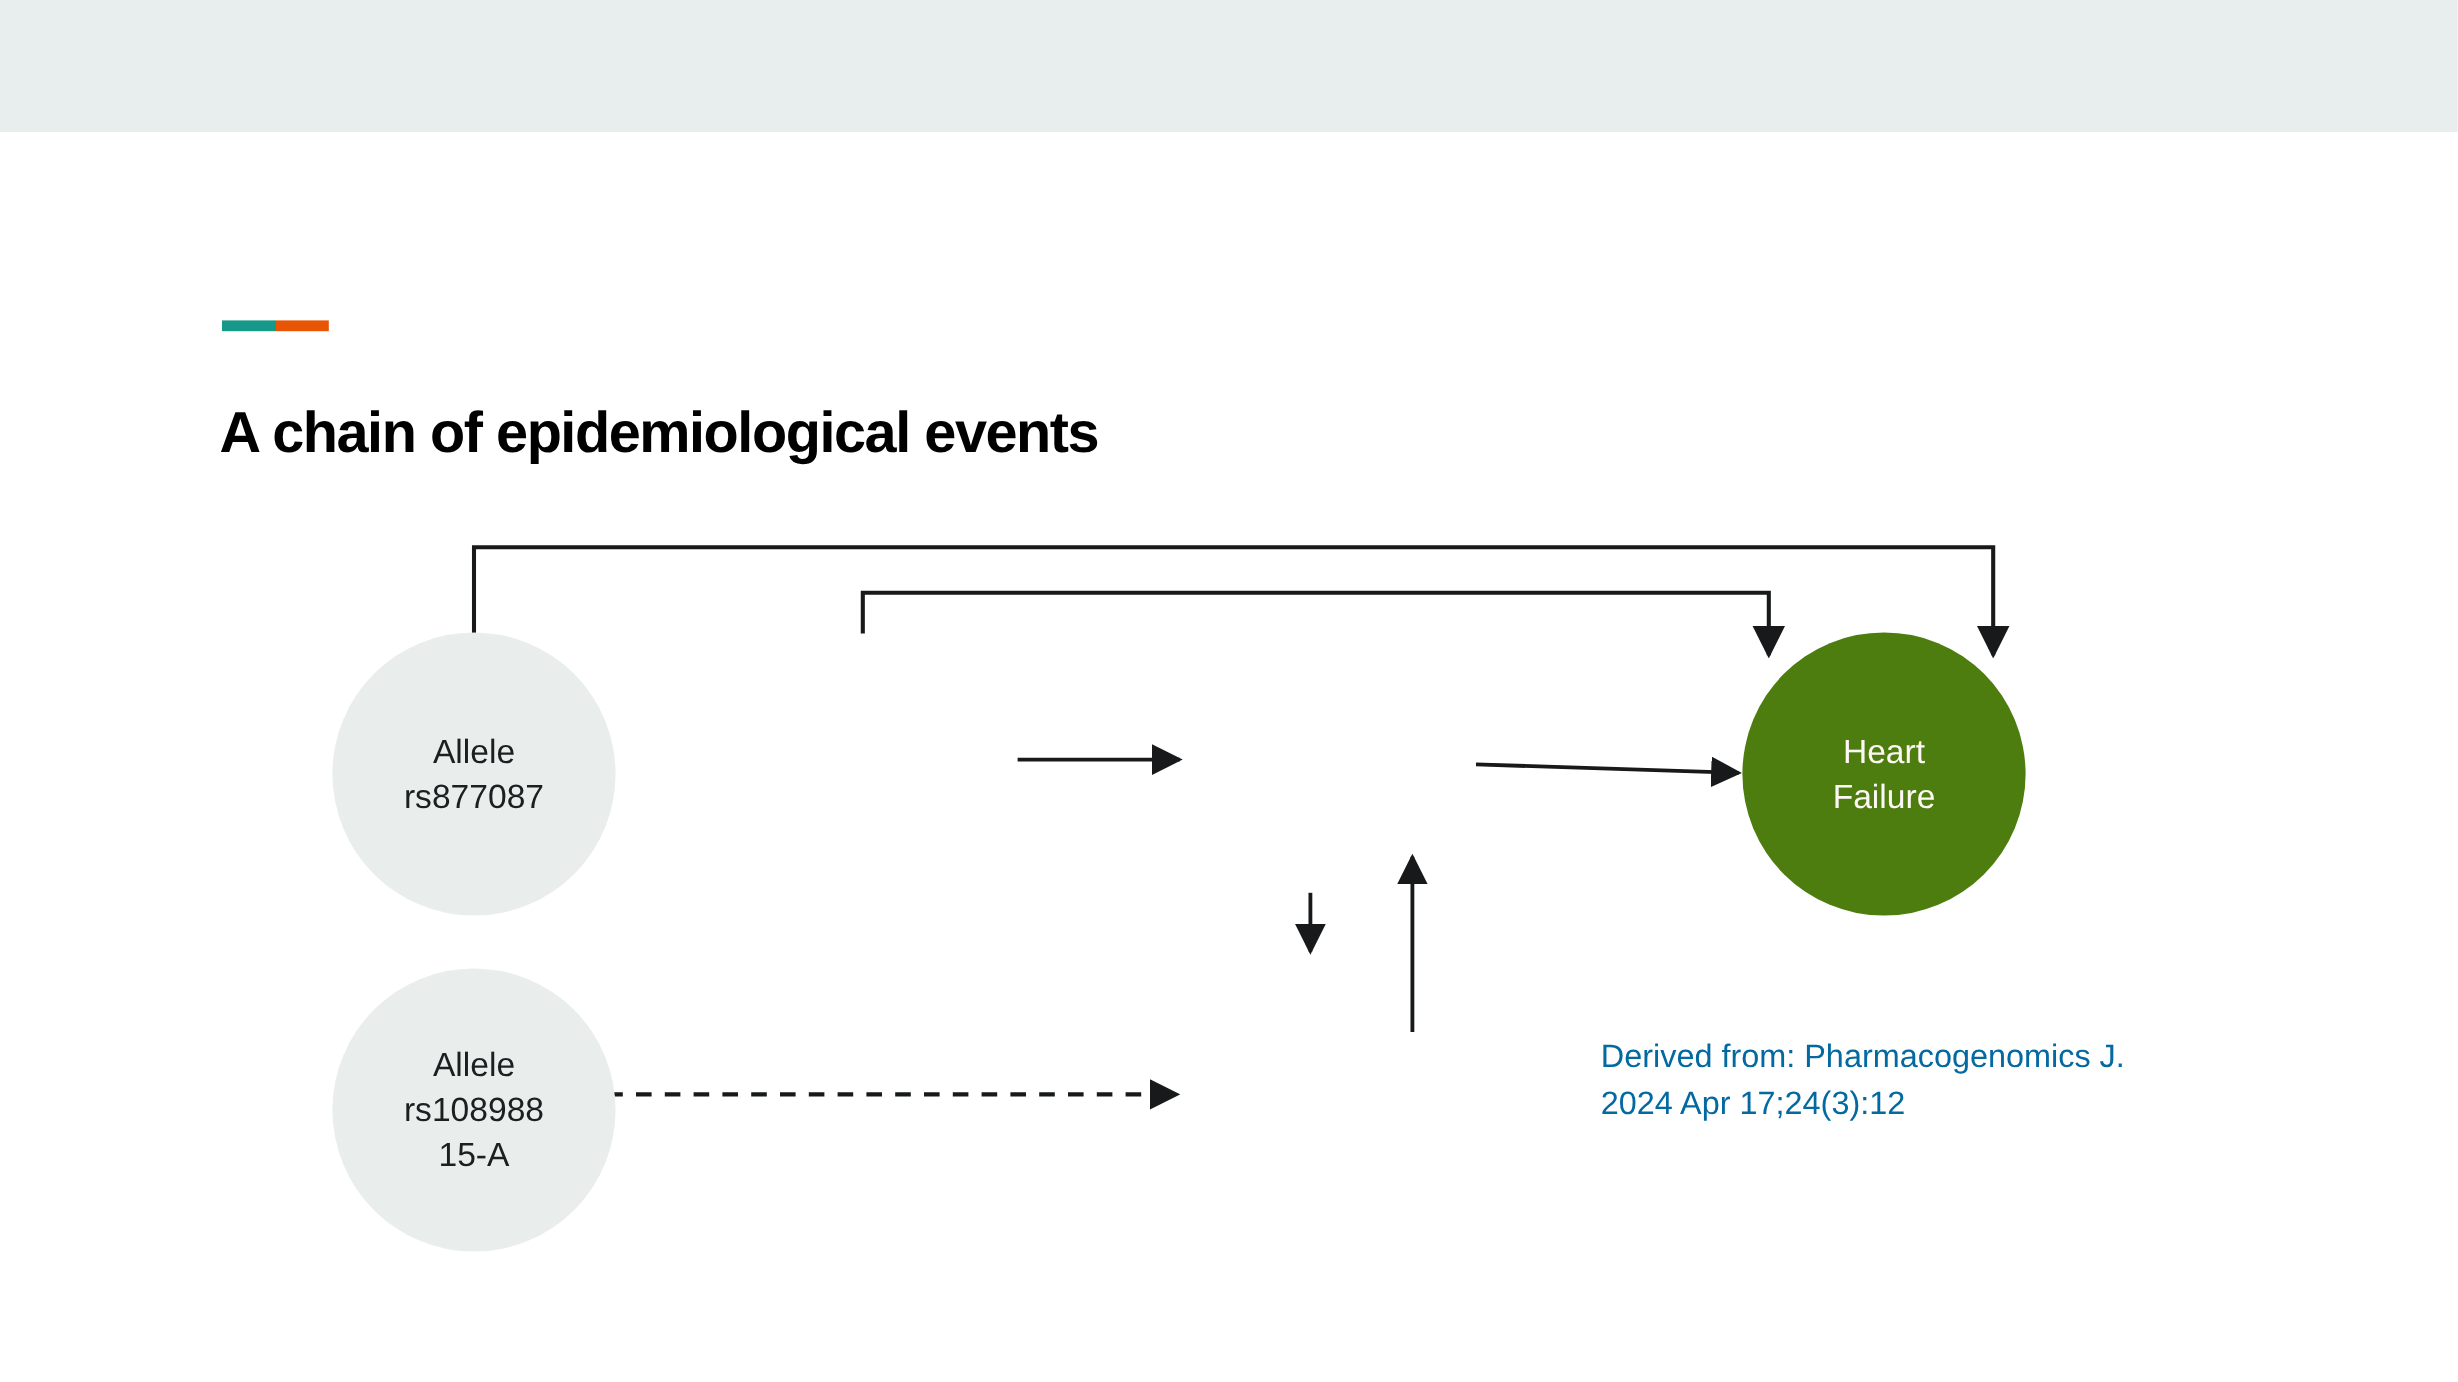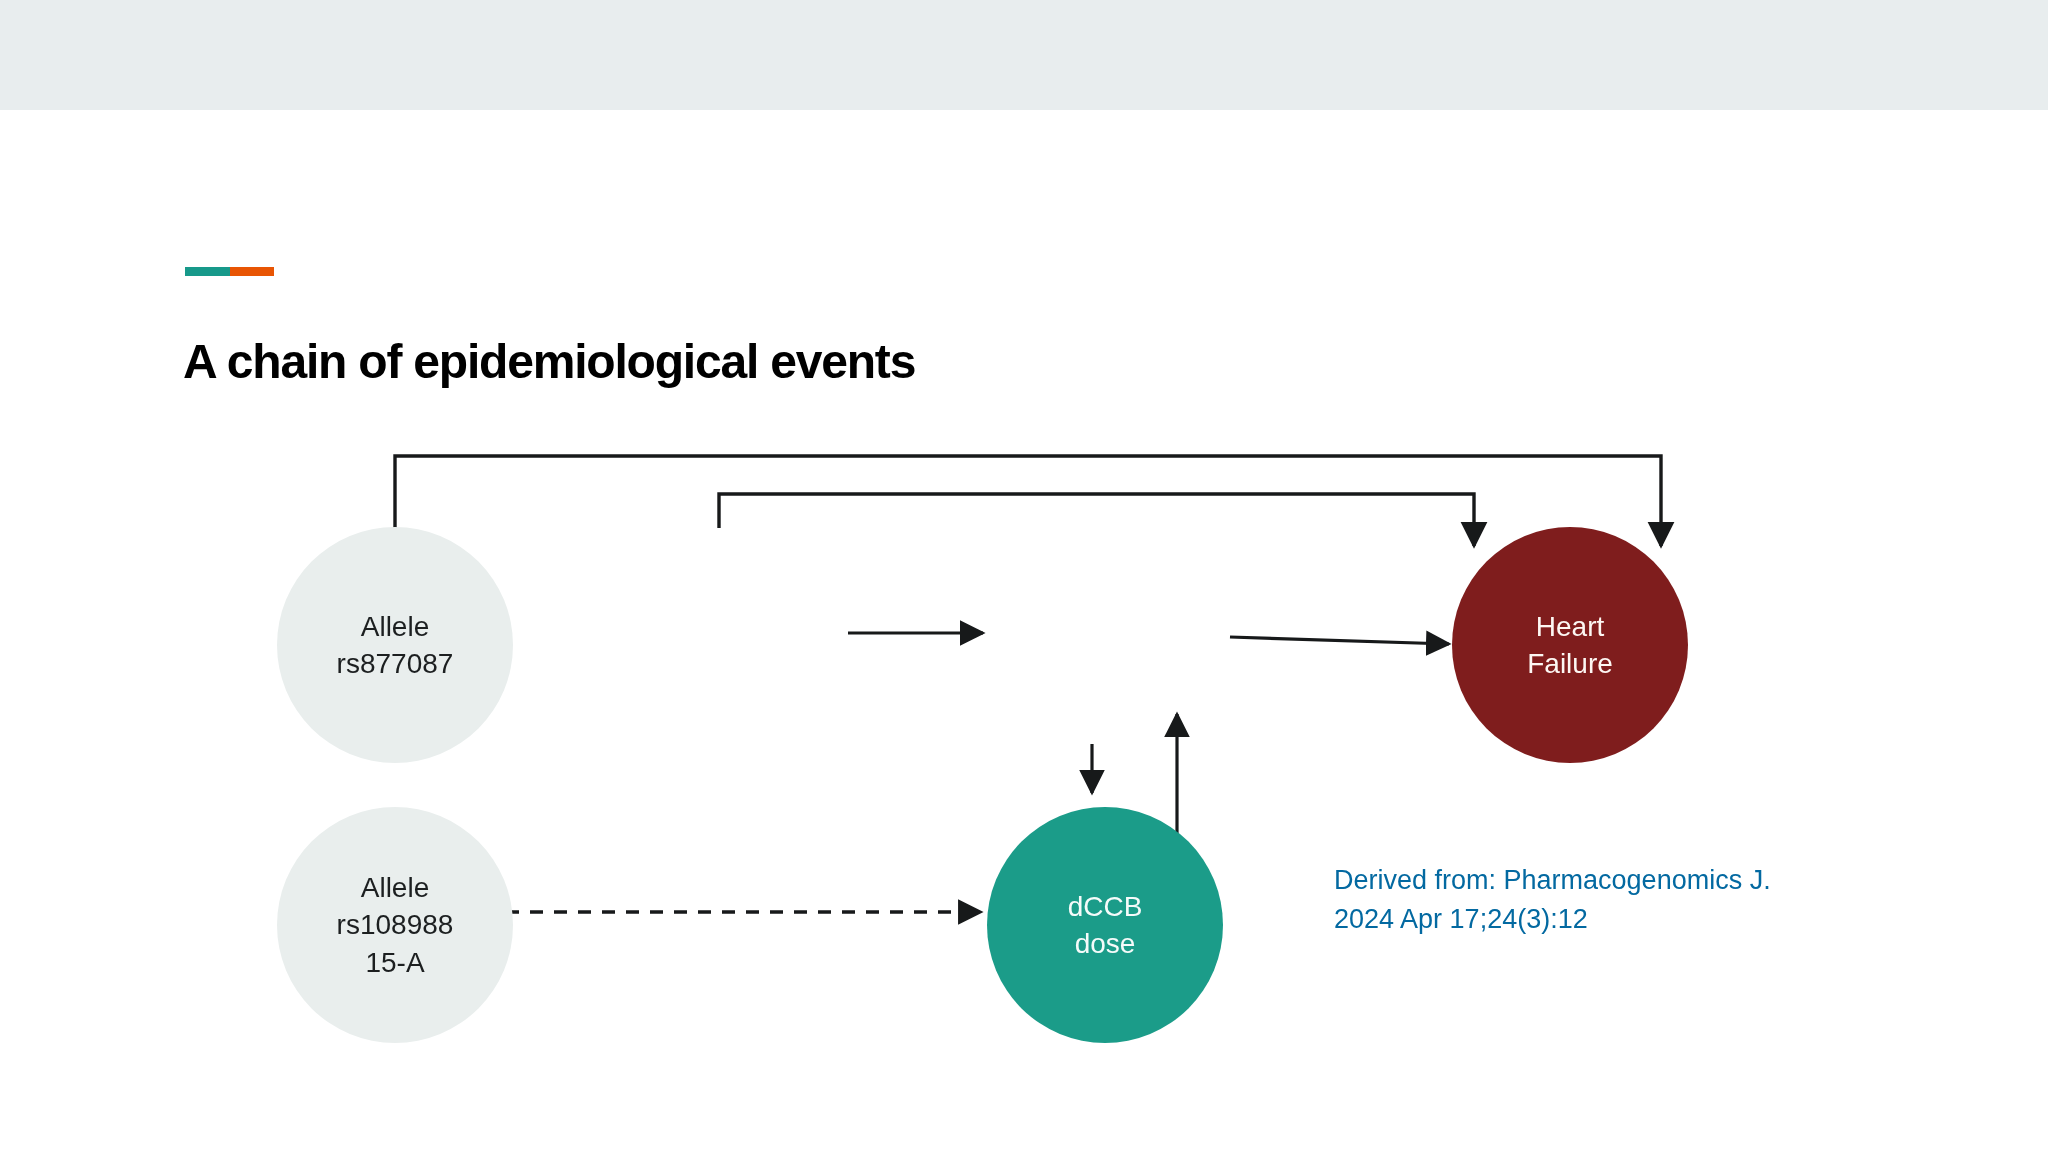--- a/index.html
+++ b/index.html
@@ -75,21 +75,21 @@
     text-align: center;
     box-sizing: border-box;
   }
   .node .node-label {
     font-size: 28px;
     line-height: 1.33;
     white-space: pre-line;
   }
   .node.grey  { background: #e9eeed; }
   .node.grey  .node-label   { color: #1c1f20; }
-  .node.orange { background: #7f1d1d; }
+  .node.orange { background: #4d7c0f; }
   .node.orange .node-label  { color: #fdf7f3; }
   .node.teal   { background: #1b9c89; }
   .node.teal   .node-label  { color: #f5fbfa; }
 
   
   #node-allele-rs877087 { left: 277px; top: 527px; width: 236px; height: 236px; }
   #node-body-fat        { left: 602px; top: 527px; width: 236px; height: 236px; }
   #node-blood-pressure  { left: 987px; top: 522px; width: 236px; height: 236px; }
   #node-heart-failure   { left: 1452px; top: 527px; width: 236px; height: 236px; }
   #node-allele-rs10898815a { left: 277px; top: 807px; width: 236px; height: 236px; }
@@ -158,21 +158,17 @@
     <span class="node-label">Heart
 Failure</span>
   </div>
 
   <div class="node grey" id="node-allele-rs10898815a">
     <span class="node-label">Allele
 rs108988
 15-A</span>
   </div>
 
-  <div class="node teal" id="node-dccb-dose">
-    <span class="node-label">dCCB
-dose</span>
-  </div>
 
 </div>
 
 <div id="attribution">Derived from: Pharmacogenomics J.
 2024 Apr 17;24(3):12</div>
 
 </body></html>

